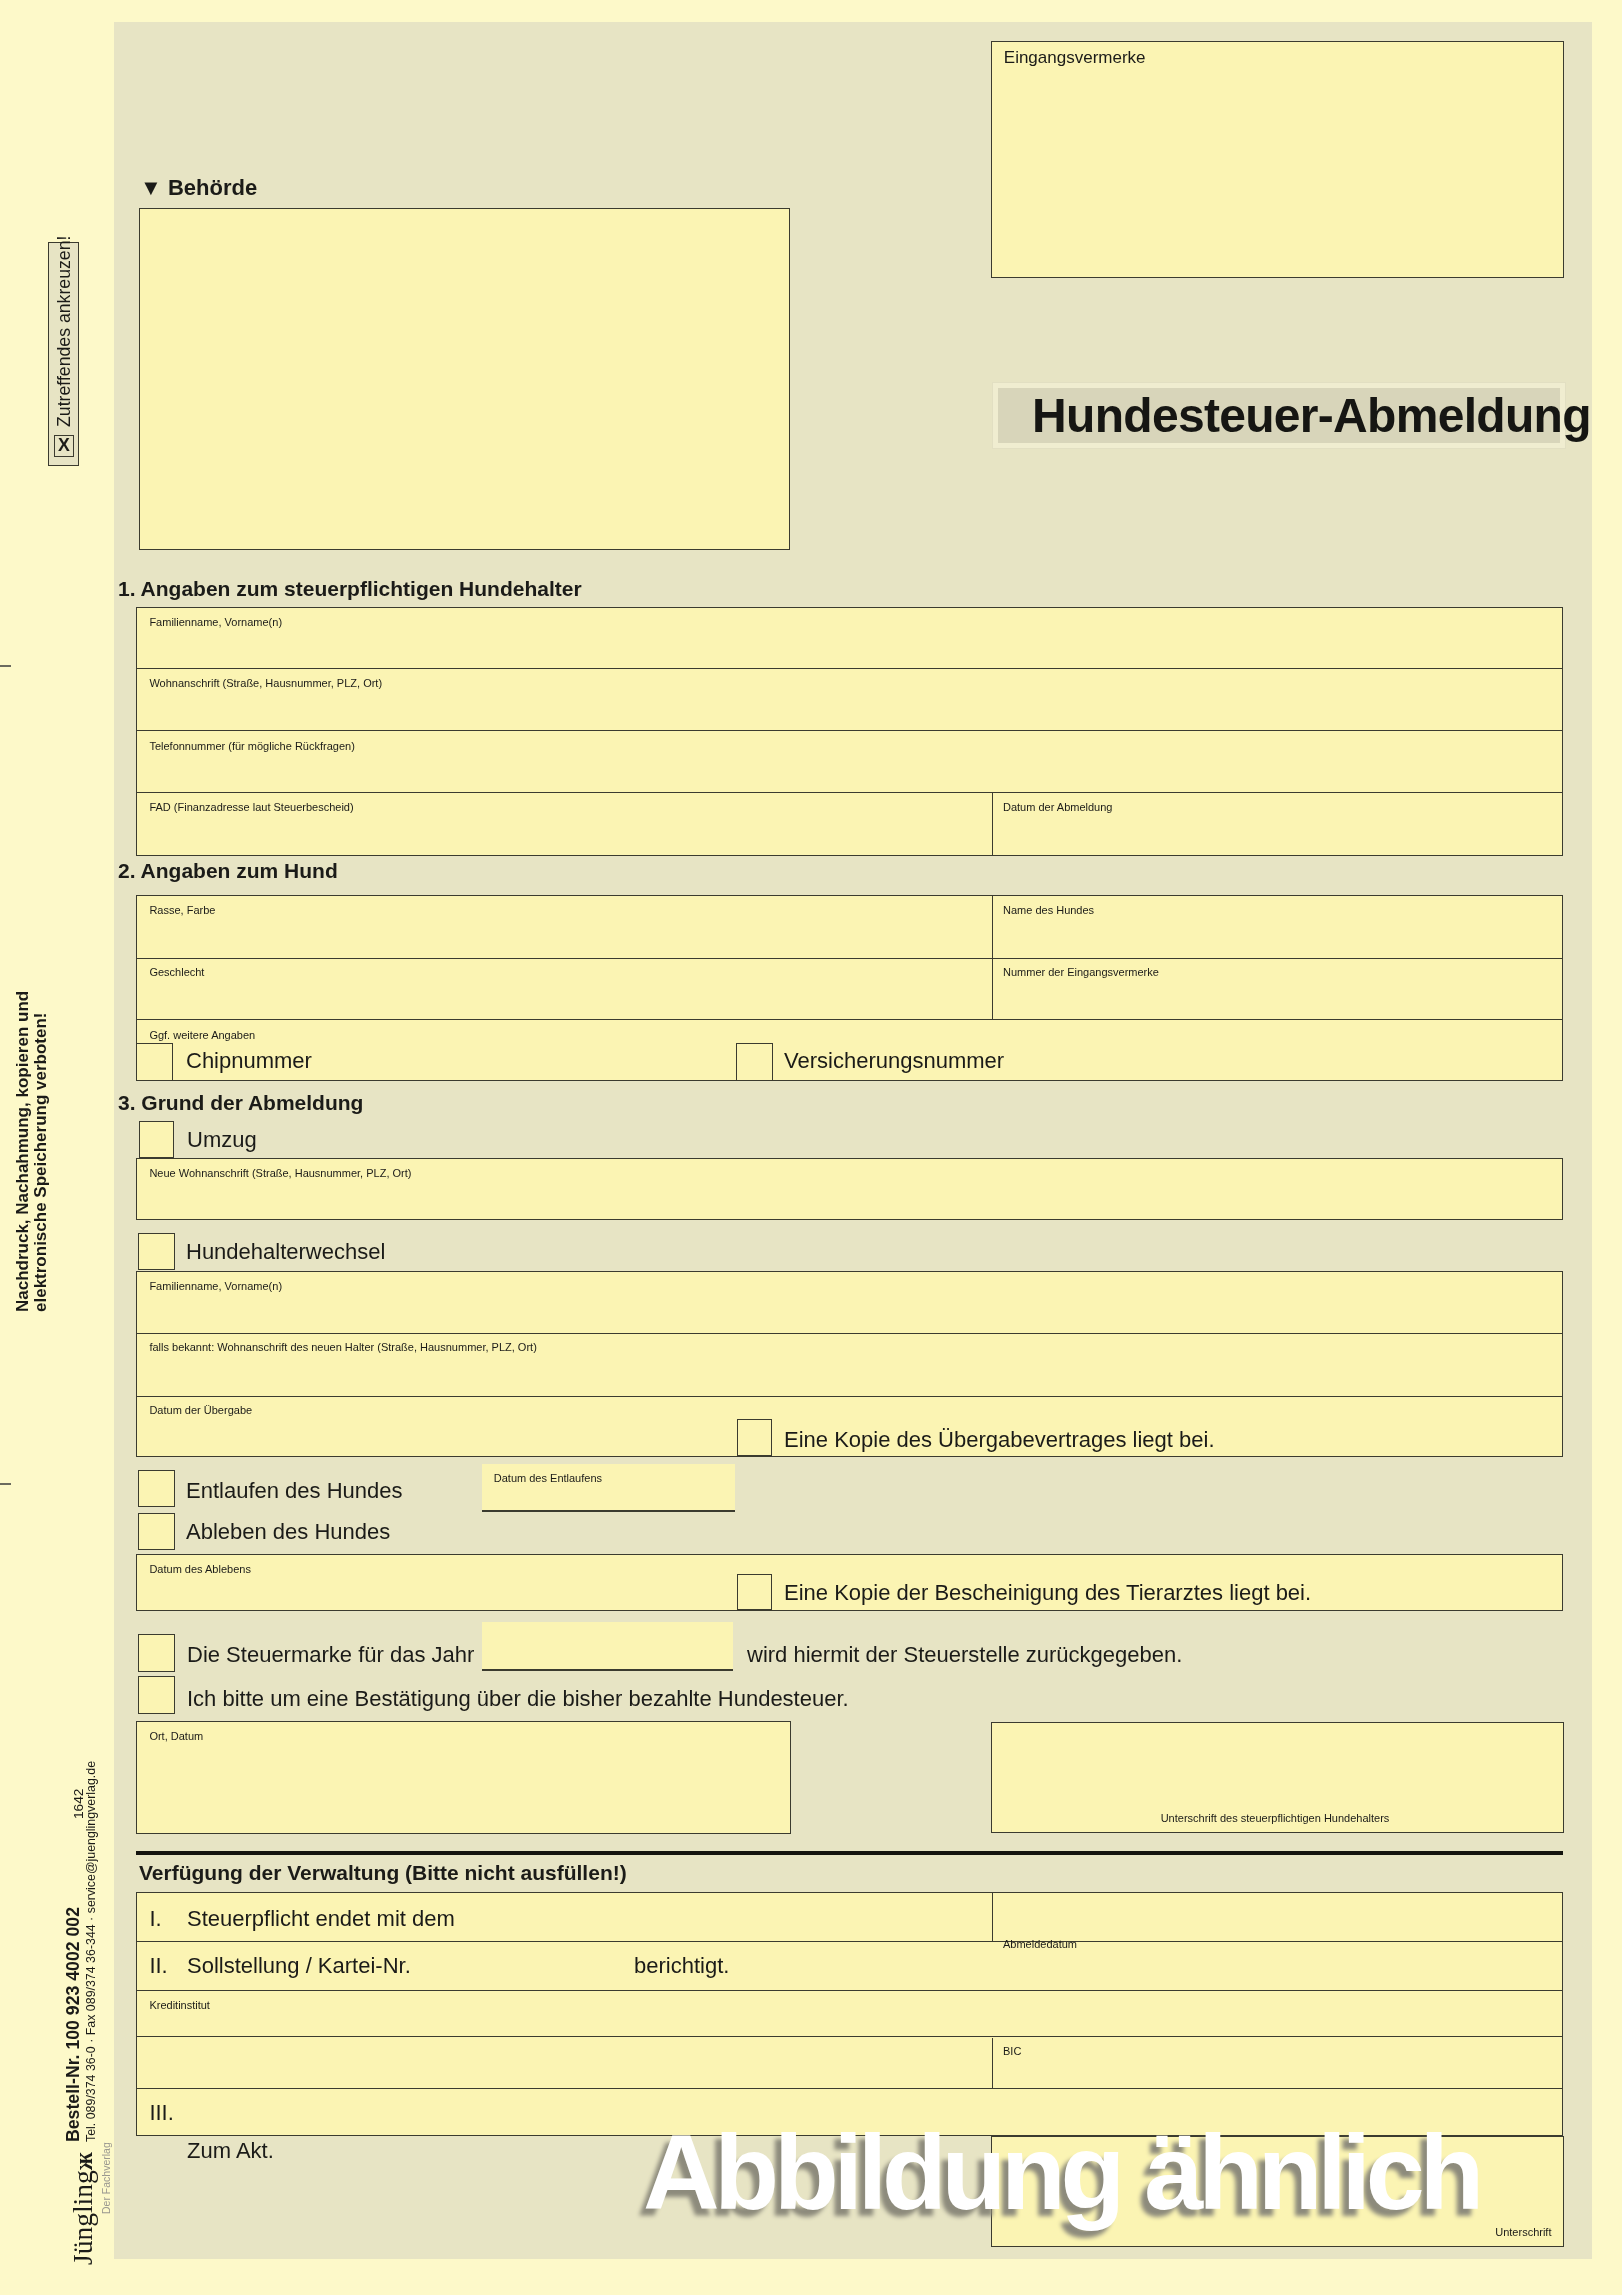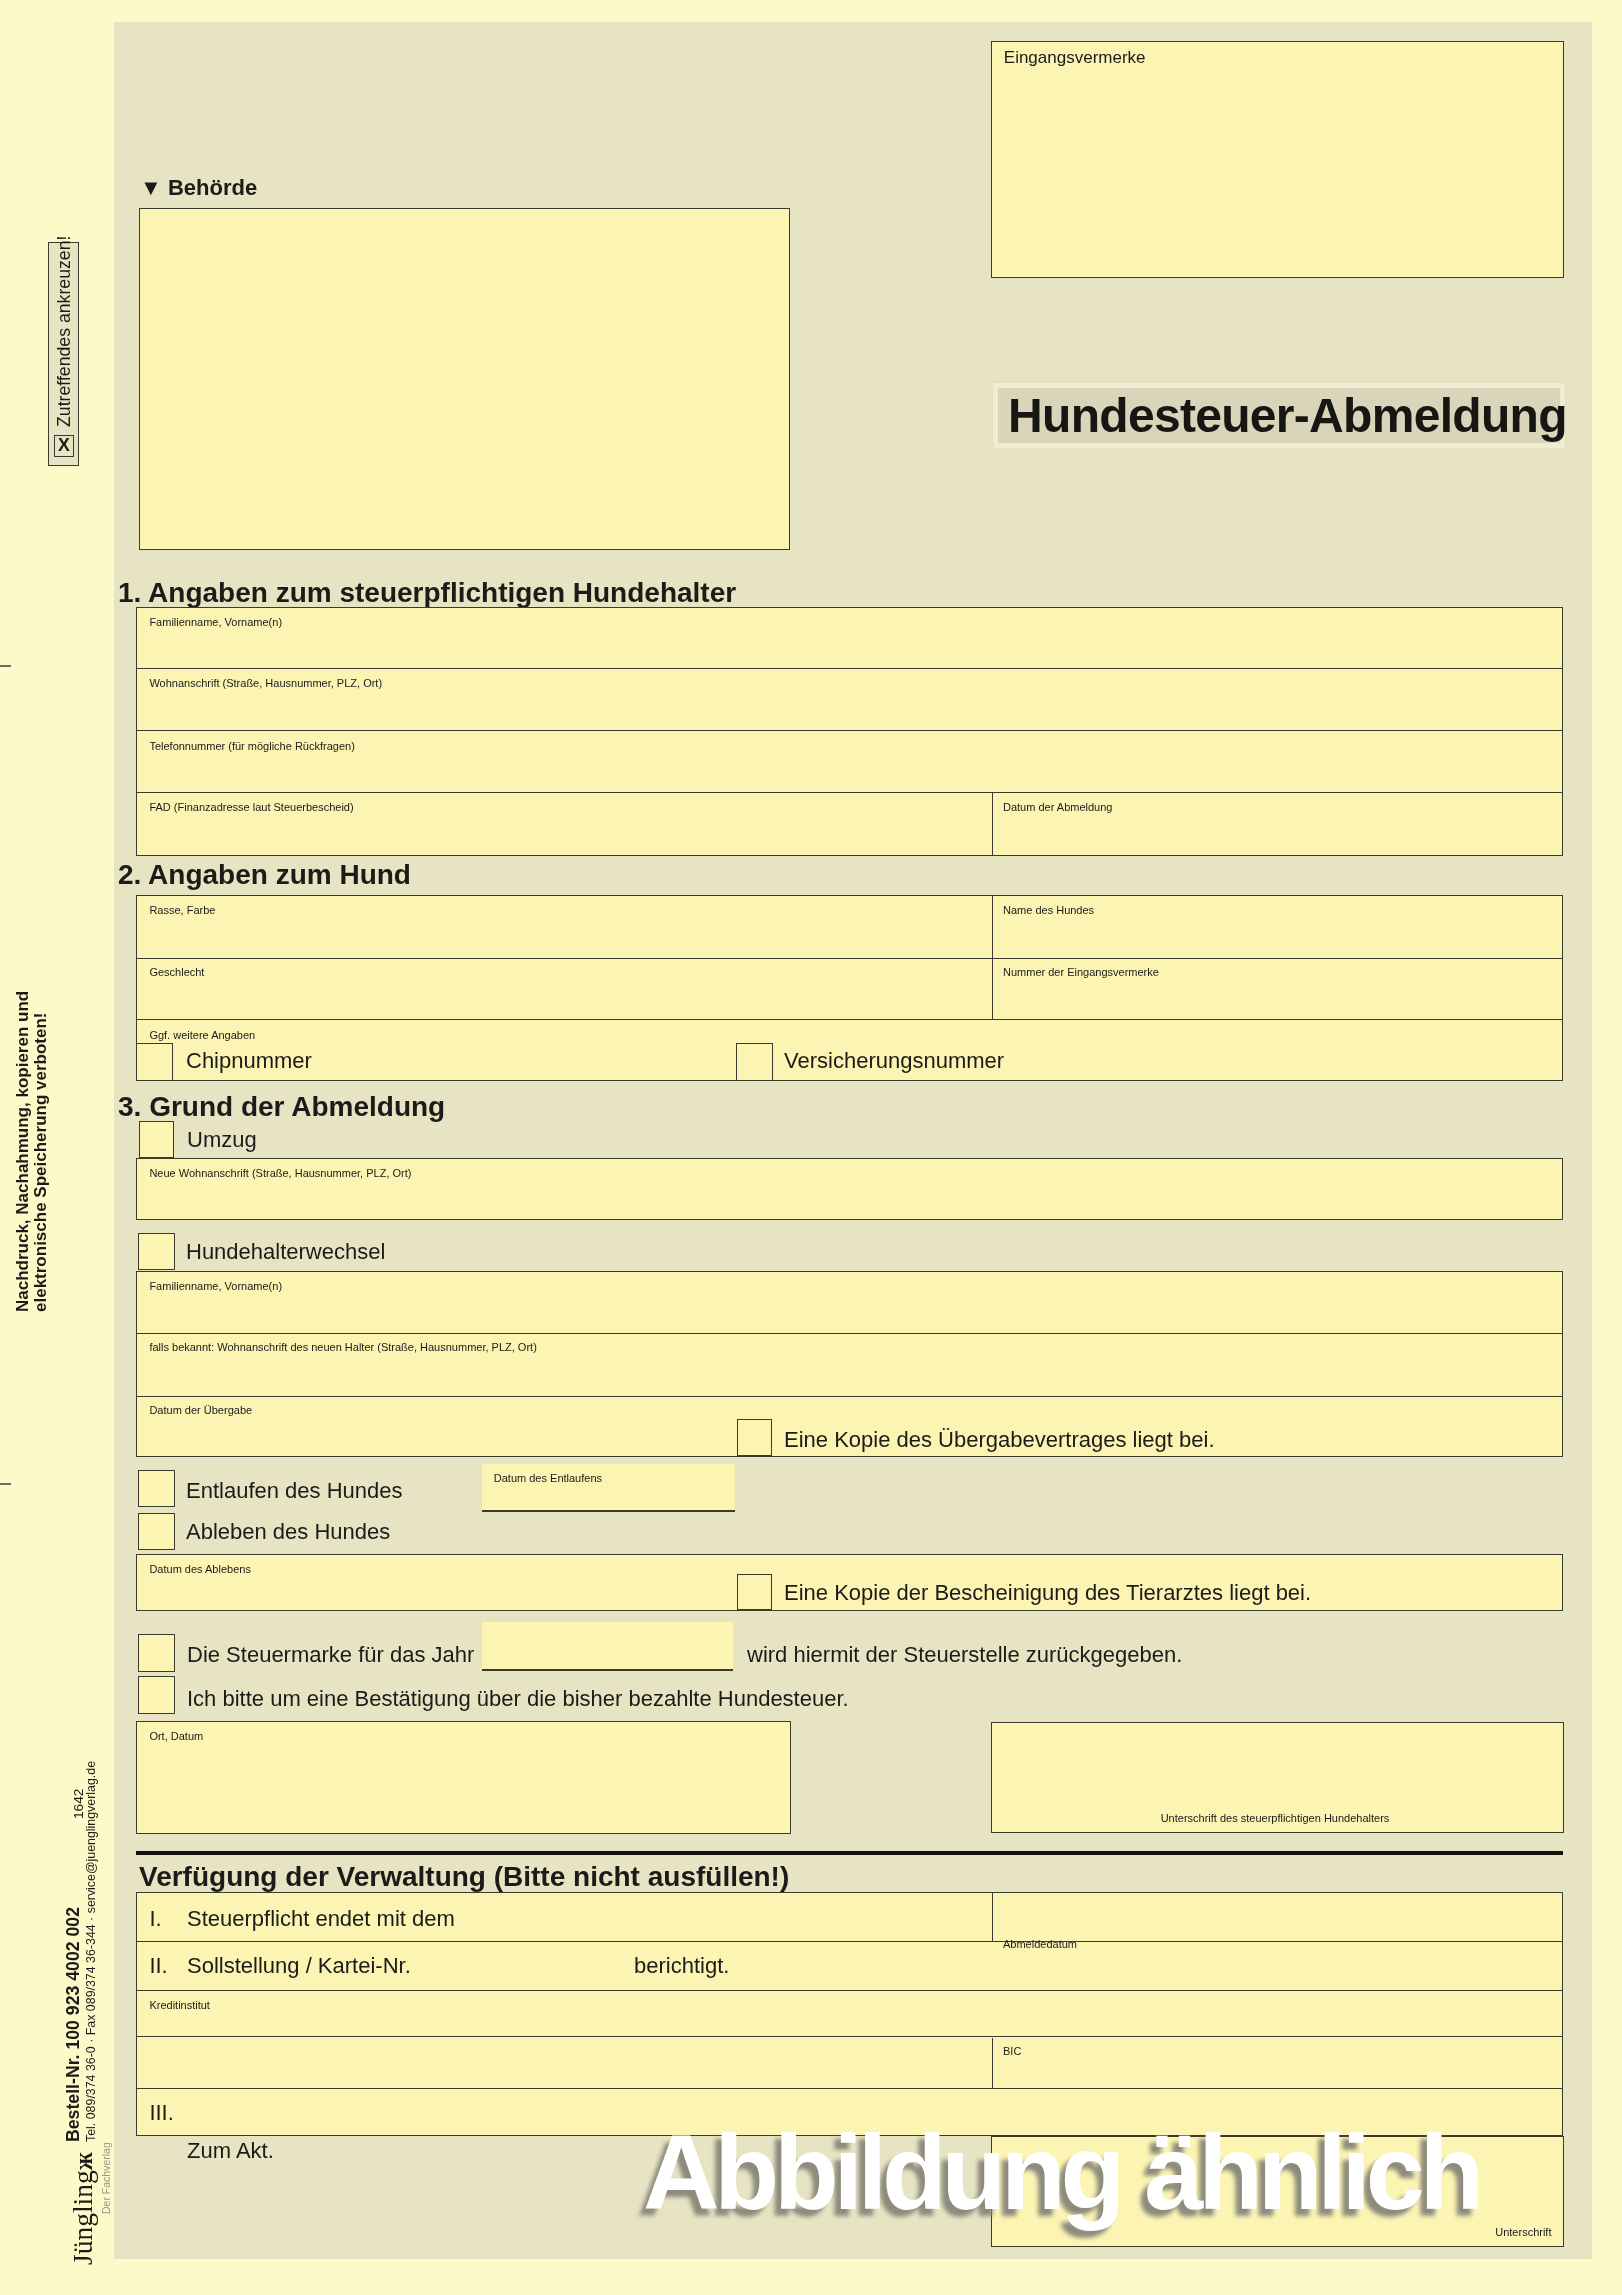--- a/index.html
+++ b/index.html
@@ -13,25 +13,25 @@
   }
   .abs { position: absolute; }
   .form-bg { background: #e7e4c4; }
   .box { background: #fbf4b3; border: 1.3px solid #3b3b2f; }
   .cb  { background: #fbf4b3; border: 1.3px solid #3b3b2f; }
   .ulbox { background: #fbf4b3; border-bottom: 2px solid #3b3b2f; }
   .vline { width: 1.3px; background: #3b3b2f; position:absolute; }
   .hline { height: 1.3px; background: #3b3b2f; position:absolute; }
   .lbl { font-size: 11px; line-height: 18.3px; white-space: nowrap; }
   .big { font-size: 22px; line-height: 26px; white-space: nowrap; }
-  .hdr { font-size: 28px; font-weight: bold; white-space: nowrap; }
+  .hdr { font-size: 21px; font-weight: bold; white-space: nowrap; }
   .rot { transform: rotate(-90deg); transform-origin: 0 0; white-space: nowrap; }
   .xmark { font-weight: bold; font-size: 17.7px; text-align:center; line-height: 19px; }
   .title-frame { background: #f0edd0; border: 0.7px solid #e2dfc2; padding: 4.6px; }
-  .title-inner { background: #d8d5ba; width: 100%; height: 100%; display:flex; align-items:center; }
+  .title-inner { background: #d8d5ba; width: 100%; height: 100%; display:flex; align-items:center;padding-left:24px; }
   .title-text { font-size: 48px; font-weight: bold; letter-spacing: -0.7px; padding-left: 10.5px; white-space: nowrap; color:#161613; }
   .watermark {
     font-size: 106px; font-weight: bold; letter-spacing: -5.2px; line-height: 1;
     color: #ffffff; white-space: nowrap; z-index: 50;
     text-shadow: -6.5px 6.5px 4.6px #8d8b7c;
   }
   .right-label { text-align: right; }
   .serif { font-family: "Liberation Serif", serif; }
   .fold { background: #6b6b5e; }
 </style>

